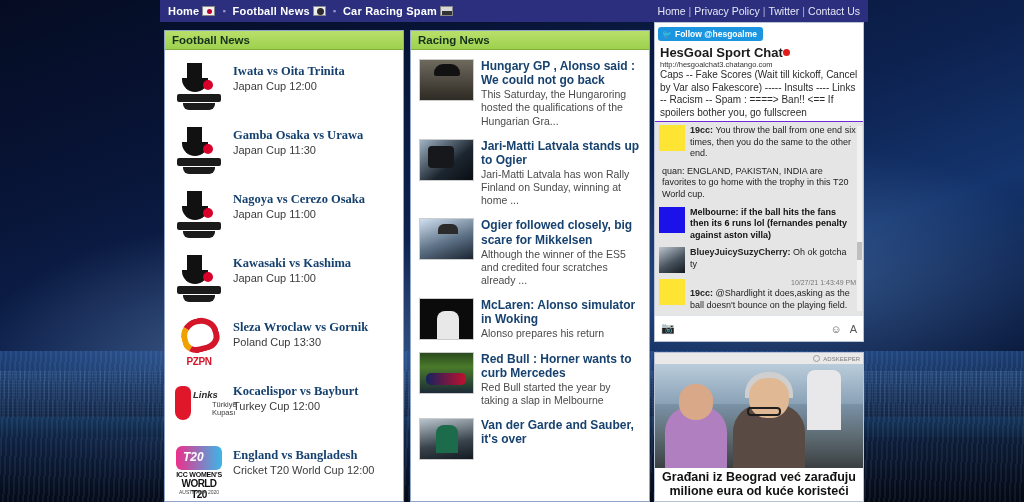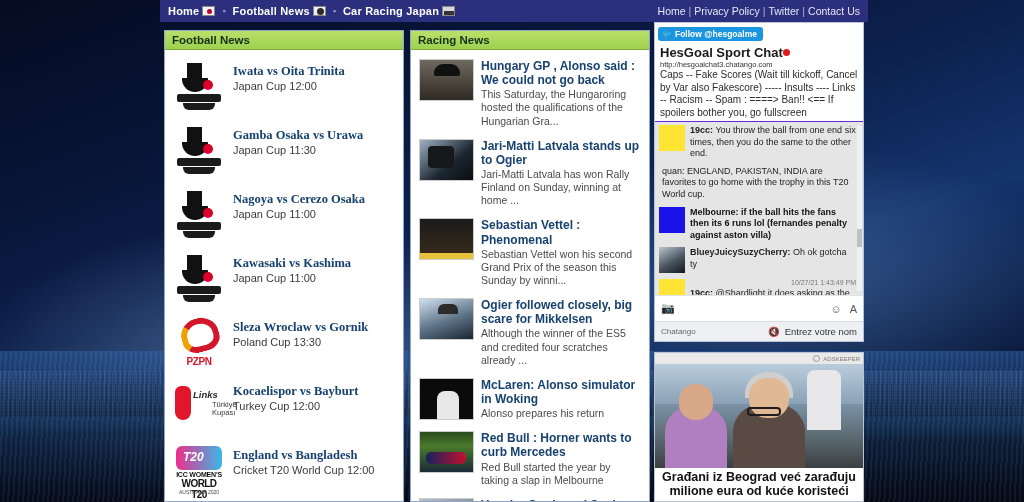--- a/index.html
+++ b/index.html
@@ -298,21 +298,21 @@
   <div class="crowd"></div>
   <div class="board"></div>
 </div>
 
 <div id="topnav">
   <div class="left">
     <a href="#"><span>Home</span><span class="navflag jp"></span></a>
     <span class="sep">▪</span>
     <a href="#"><span>Football News</span><span class="navflag ball"></span></a>
     <span class="sep">▪</span>
-    <a href="#"><span>Car Racing Japan</span><span class="navflag car"></span></a>
+    <a href="#"><span>Car Racing Spam</span><span class="navflag car"></span></a>
   </div>
   <div class="right">
     <a href="#">Home</a><span class="bar">|</span><a href="#">Privacy Policy</a><span class="bar">|</span><a href="#">Twitter</a><span class="bar">|</span><a href="#">Contact Us</a>
   </div>
 </div>
 
 <div class="col" id="col-football">
   <div class="col-head">Football News</div>
   <div class="col-body">
 
@@ -428,27 +428,20 @@
     </div>
 
     <div class="article">
       <div class="thumb th-latvala"></div>
       <div class="body">
         <div class="title">Jari-Matti Latvala stands up to Ogier</div>
         <div class="excerpt">Jari-Matti Latvala has won Rally Finland on Sunday, winning at home ...</div>
       </div>
     </div>
 
-    <div class="article">
-      <div class="thumb th-vettel"></div>
-      <div class="body">
-        <div class="title">Sebastian Vettel : Phenomenal</div>
-        <div class="excerpt">Sebastian Vettel won his second Grand Prix of the season this Sunday by winni...</div>
-      </div>
-    </div>
 
     <div class="article">
       <div class="thumb th-ogier"></div>
       <div class="body">
         <div class="title">Ogier followed closely, big scare for Mikkelsen</div>
         <div class="excerpt">Although the winner of the ES5 and credited four scratches already ...</div>
       </div>
     </div>
 
     <div class="article">
@@ -530,27 +523,20 @@
   <div class="chat-compose">
     <div class="lft">
         <span>📷</span>
       </div>
     <div class="rgt">
       <span>☺</span>
       <span>A</span>
     </div>
   </div>
 
-  <div class="chat-foot">
-    <span>Chatango</span>
-    <span class="nameprompt">
-      <span>🔇</span>
-      <span>Entrez votre nom</span>
-    </span>
-  </div>
 </div>
 
 <div id="ad">
   <div class="ad-bar">
     <span class="ring"></span>
     <span>ADSKEEPER</span>
   </div>
   <div class="ad-img">
     <div class="sky"></div>
     <div class="standing"></div>

